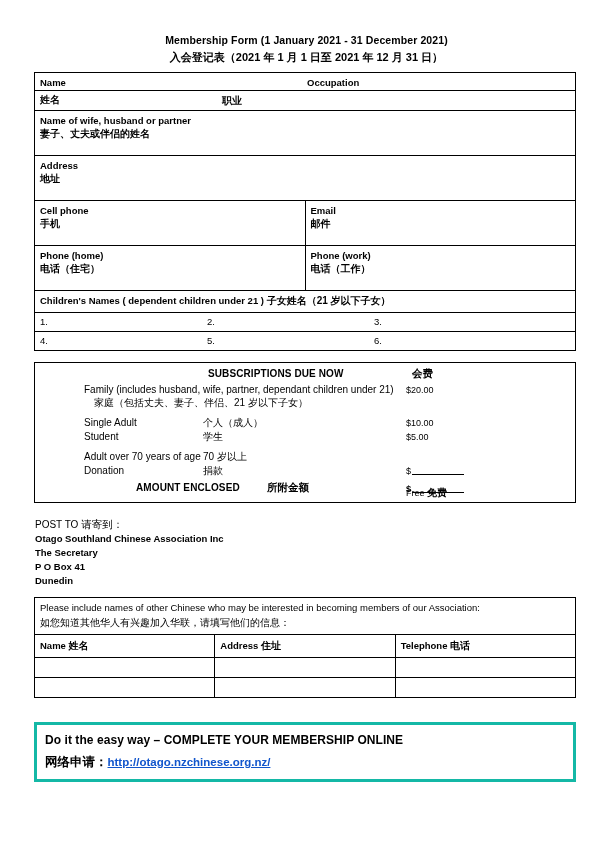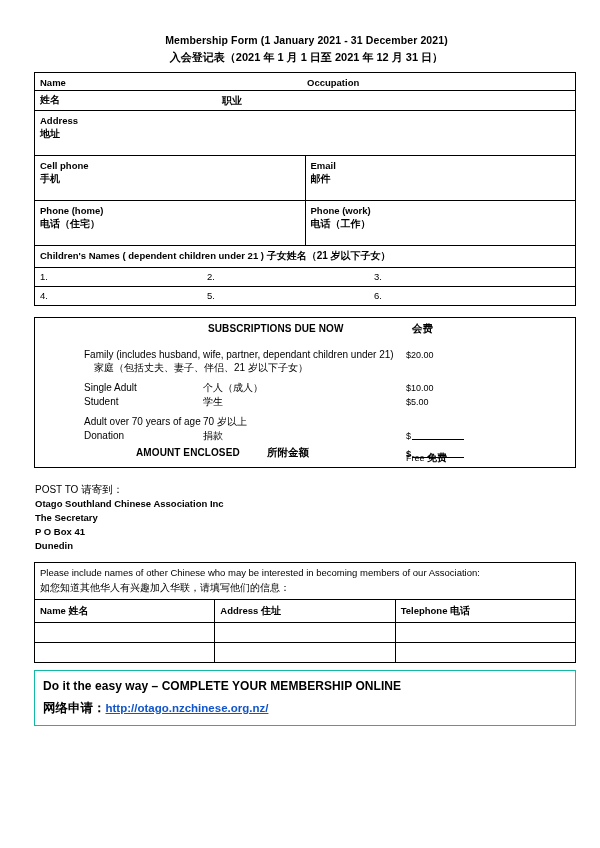--- a/index.html
+++ b/index.html
@@ -120,21 +120,21 @@
     margin-top: 11px;
     width: 542px;
     border: 1px solid #000;
     box-sizing: border-box;
     padding: 5px 0 5px 0;
     position: relative;
   }
   .fees-head {
     position: relative;
     height: 14px;
-    margin-bottom: 12px;
+    margin-bottom: 2px;
   }
   .fees-head .subs {
     position: absolute;
     left: 173px;
     top: 0;
     font-size: 10px;
     font-weight: bold;
     letter-spacing: 0.01em;
   }
   .fees-head .huifei {
@@ -252,23 +252,23 @@
     padding: 4px 5px 5px 5px;
     font-size: 9.5px;
     font-weight: bold;
     line-height: 13px;
   }
   .ref-hdr .zh { font-size: 10px; }
   .ref-empty { height: 19px; }
 
   
   #online-box {
-    margin-top: 7px;
+    margin-top: 24px;
     width: 542px;
-    border: 1px solid #14b8a6;
+    border: 3px solid #14b8a6;
     box-sizing: border-box;
     padding: 6px 8px 7px 8px;
   }
   .cta-en {
     font-size: 12px;
     font-weight: bold;
     line-height: 19px;
     letter-spacing: 0.005em;
   }
   .cta-zh {
@@ -302,20 +302,28 @@
               <span class="lbl-en" style="position:absolute;left:5px;top:3px;">Name</span>
               <span class="lbl-en abs-occ">Occupation</span>
             </div>
           </td>
         </tr>
         <tr>
           <td colspan="2">
             <div class="row-name-cell2">
               <span class="lbl-zh" style="position:absolute;left:5px;top:2px;">姓名</span>
               <span class="lbl-zh abs-occ2">职业</span>
+            </div>
+          </td>
+        </tr>
+        <tr>
+          <td colspan="2">
+            <div class="cell two-line">
+              <div class="lbl-en">Name of wife, husband or partner</div>
+              <div class="lbl-zh">妻子、丈夫或伴侣的姓名</div>
             </div>
           </td>
         </tr>
         <tr>
           <td colspan="2">
             <div class="cell two-line">
               <div class="lbl-en">Address</div>
               <div class="lbl-zh">地址</div>
             </div>
           </td>

